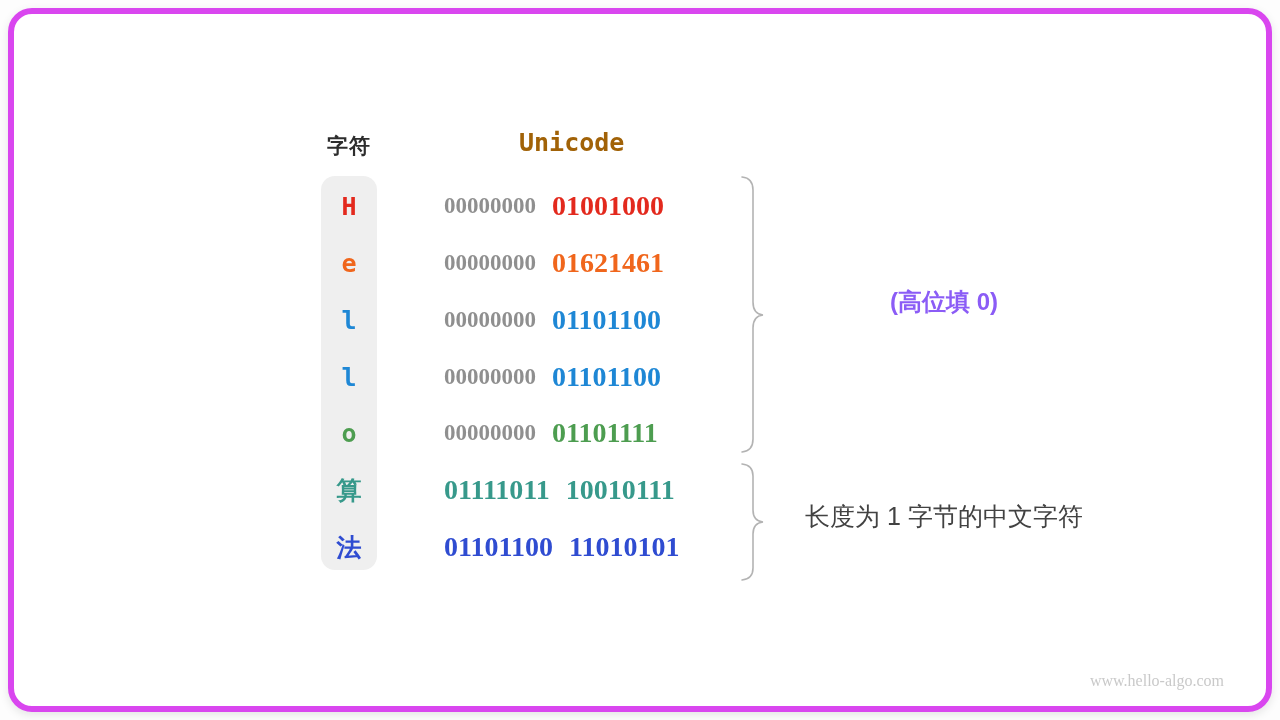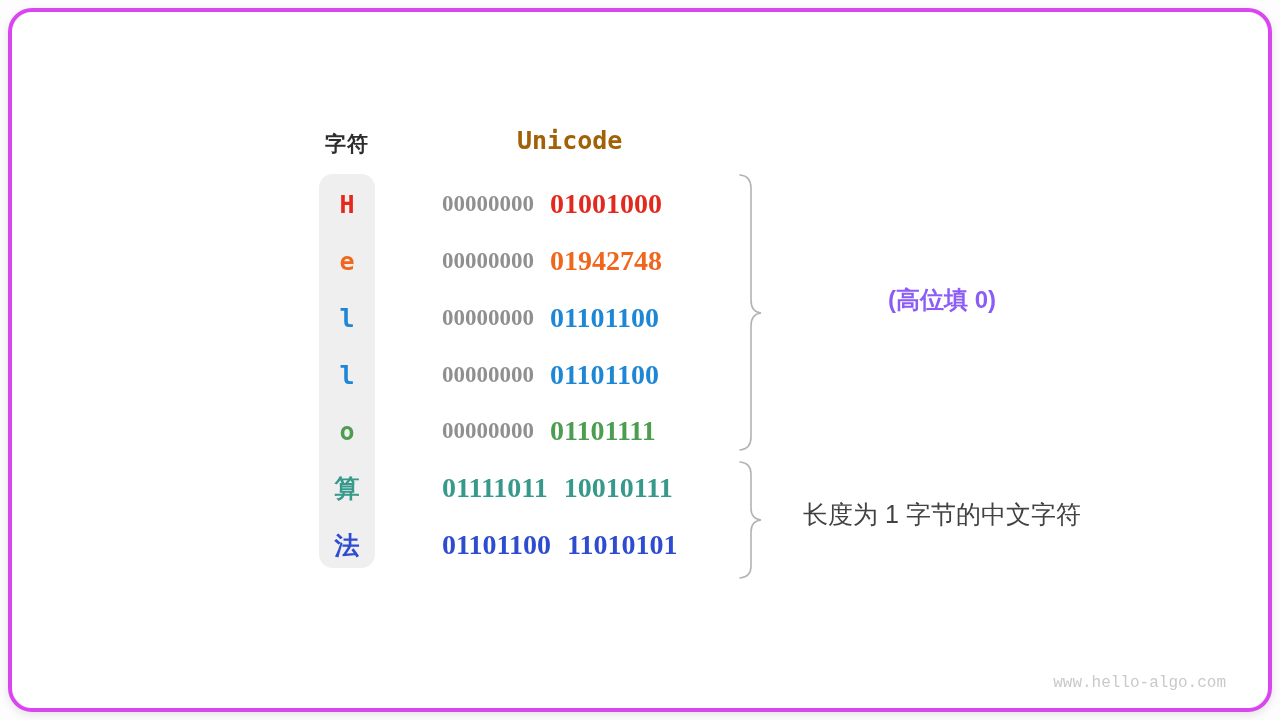--- a/index.html
+++ b/index.html
@@ -1,21 +1,21 @@
 <!DOCTYPE html>
 <html><head>
 <meta charset="utf-8">
 <style>
   * { margin: 0; padding: 0; box-sizing: border-box; }
   html, body { width: 1280px; height: 720px; background: #ffffff; font-family: "Liberation Sans", sans-serif; }
   .stage { position: relative; width: 1280px; height: 720px; background: #fdfdfd; overflow: hidden; }
   .card {
     position: absolute; left: 8px; top: 8px; width: 1264px; height: 704px;
     background: #ffffff; border-radius: 24px;
-    border: 4px solid #d946ef;
+    border: 6px solid #d946ef;
     box-shadow: 0 3px 10px rgba(0,0,0,0.10);
   }
   .hdr-char {
     position: absolute; left: 307px; top: 118px; width: 56px;
     text-align: center; font-size: 21px; font-weight: bold; color: #2d2d2d;
     letter-spacing: 1px;
   }
   .hdr-unicode {
     position: absolute; left: 505px; top: 114px;
     font-family: "DejaVu Sans Mono", monospace;
@@ -42,21 +42,21 @@
   .binrow .bits + .bits { margin-left: 16px; }
   .brace-svg { position: absolute; left: 0; top: 0; }
   .ann {
     position: absolute; left: 930px; transform: translateX(-50%);
     text-align: center; white-space: nowrap;
   }
   .ann-line1 { font-size: 25px; color: #424242; line-height: 32px; }
   .ann-line2 { font-size: 24px; color: #8b5cf6; font-weight: bold; line-height: 32px; margin-top: 4px; }
   .watermark {
     position: absolute; right: 42px; bottom: 16px;
-    font-family: Liberation Mono, monospace;
+    font-family: Liberation Serif, serif;
     font-size: 16px; color: #c9c9c9;
   }
 </style>
 </head>
 <body>
 
 <div class="stage">
   <div class="card">
 
     <div class="hdr-char">字符</div>
@@ -71,21 +71,21 @@
     <div class="char-cell" style="top: 399px; color: rgb(77, 157, 80);">o</div>
     <div class="char-cell" style="top: 456px; color: rgb(55, 153, 139);">算</div>
     <div class="char-cell" style="top: 513px; color: rgb(47, 76, 209);">法</div>
 
     <div class="binrow" style="top:172px">
       <span class="bits small" style="color: rgb(143, 143, 143);">00000000</span>
       <span class="bits" style="color: rgb(227, 41, 29);">01001000</span>
     </div>
     <div class="binrow" style="top:229px">
       <span class="bits small" style="color: rgb(143, 143, 143);">00000000</span>
-      <span class="bits" style="color: rgb(240, 102, 28);">01942748</span>
+      <span class="bits" style="color: rgb(240, 102, 28);">01621461</span>
     </div>
     <div class="binrow" style="top:286px">
       <span class="bits small" style="color: rgb(143, 143, 143);">00000000</span>
       <span class="bits" style="color: rgb(30, 135, 213);">01101100</span>
     </div>
     <div class="binrow" style="top:343px">
       <span class="bits small" style="color: rgb(143, 143, 143);">00000000</span>
       <span class="bits" style="color: rgb(30, 135, 213);">01101100</span>
     </div>
     <div class="binrow" style="top:399px">

